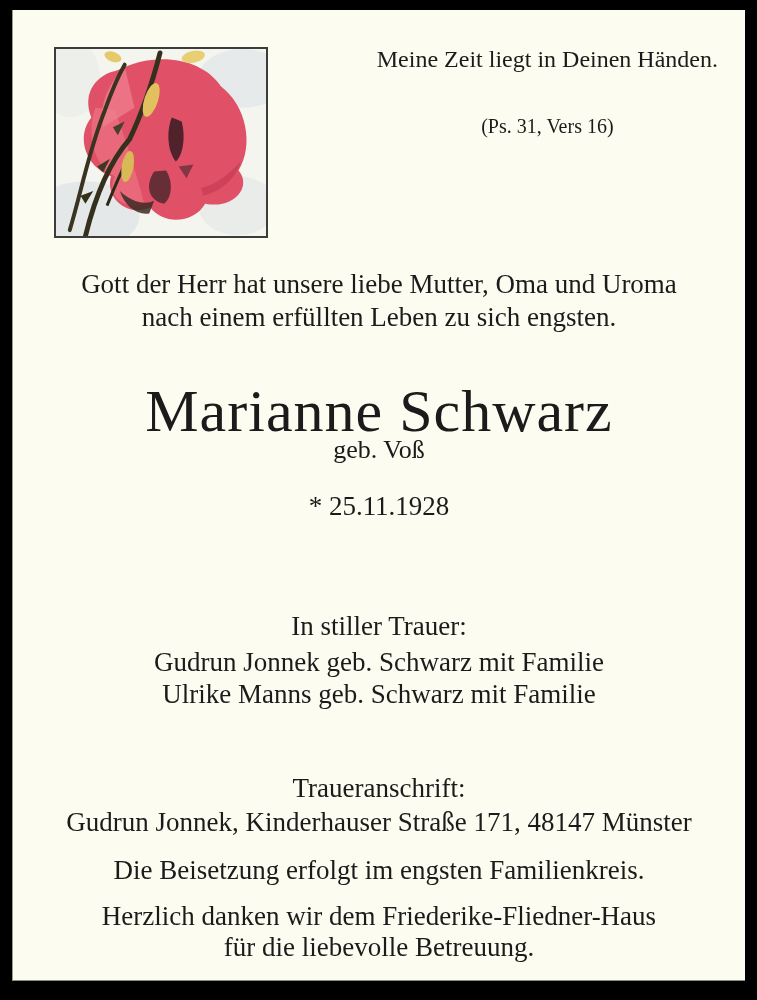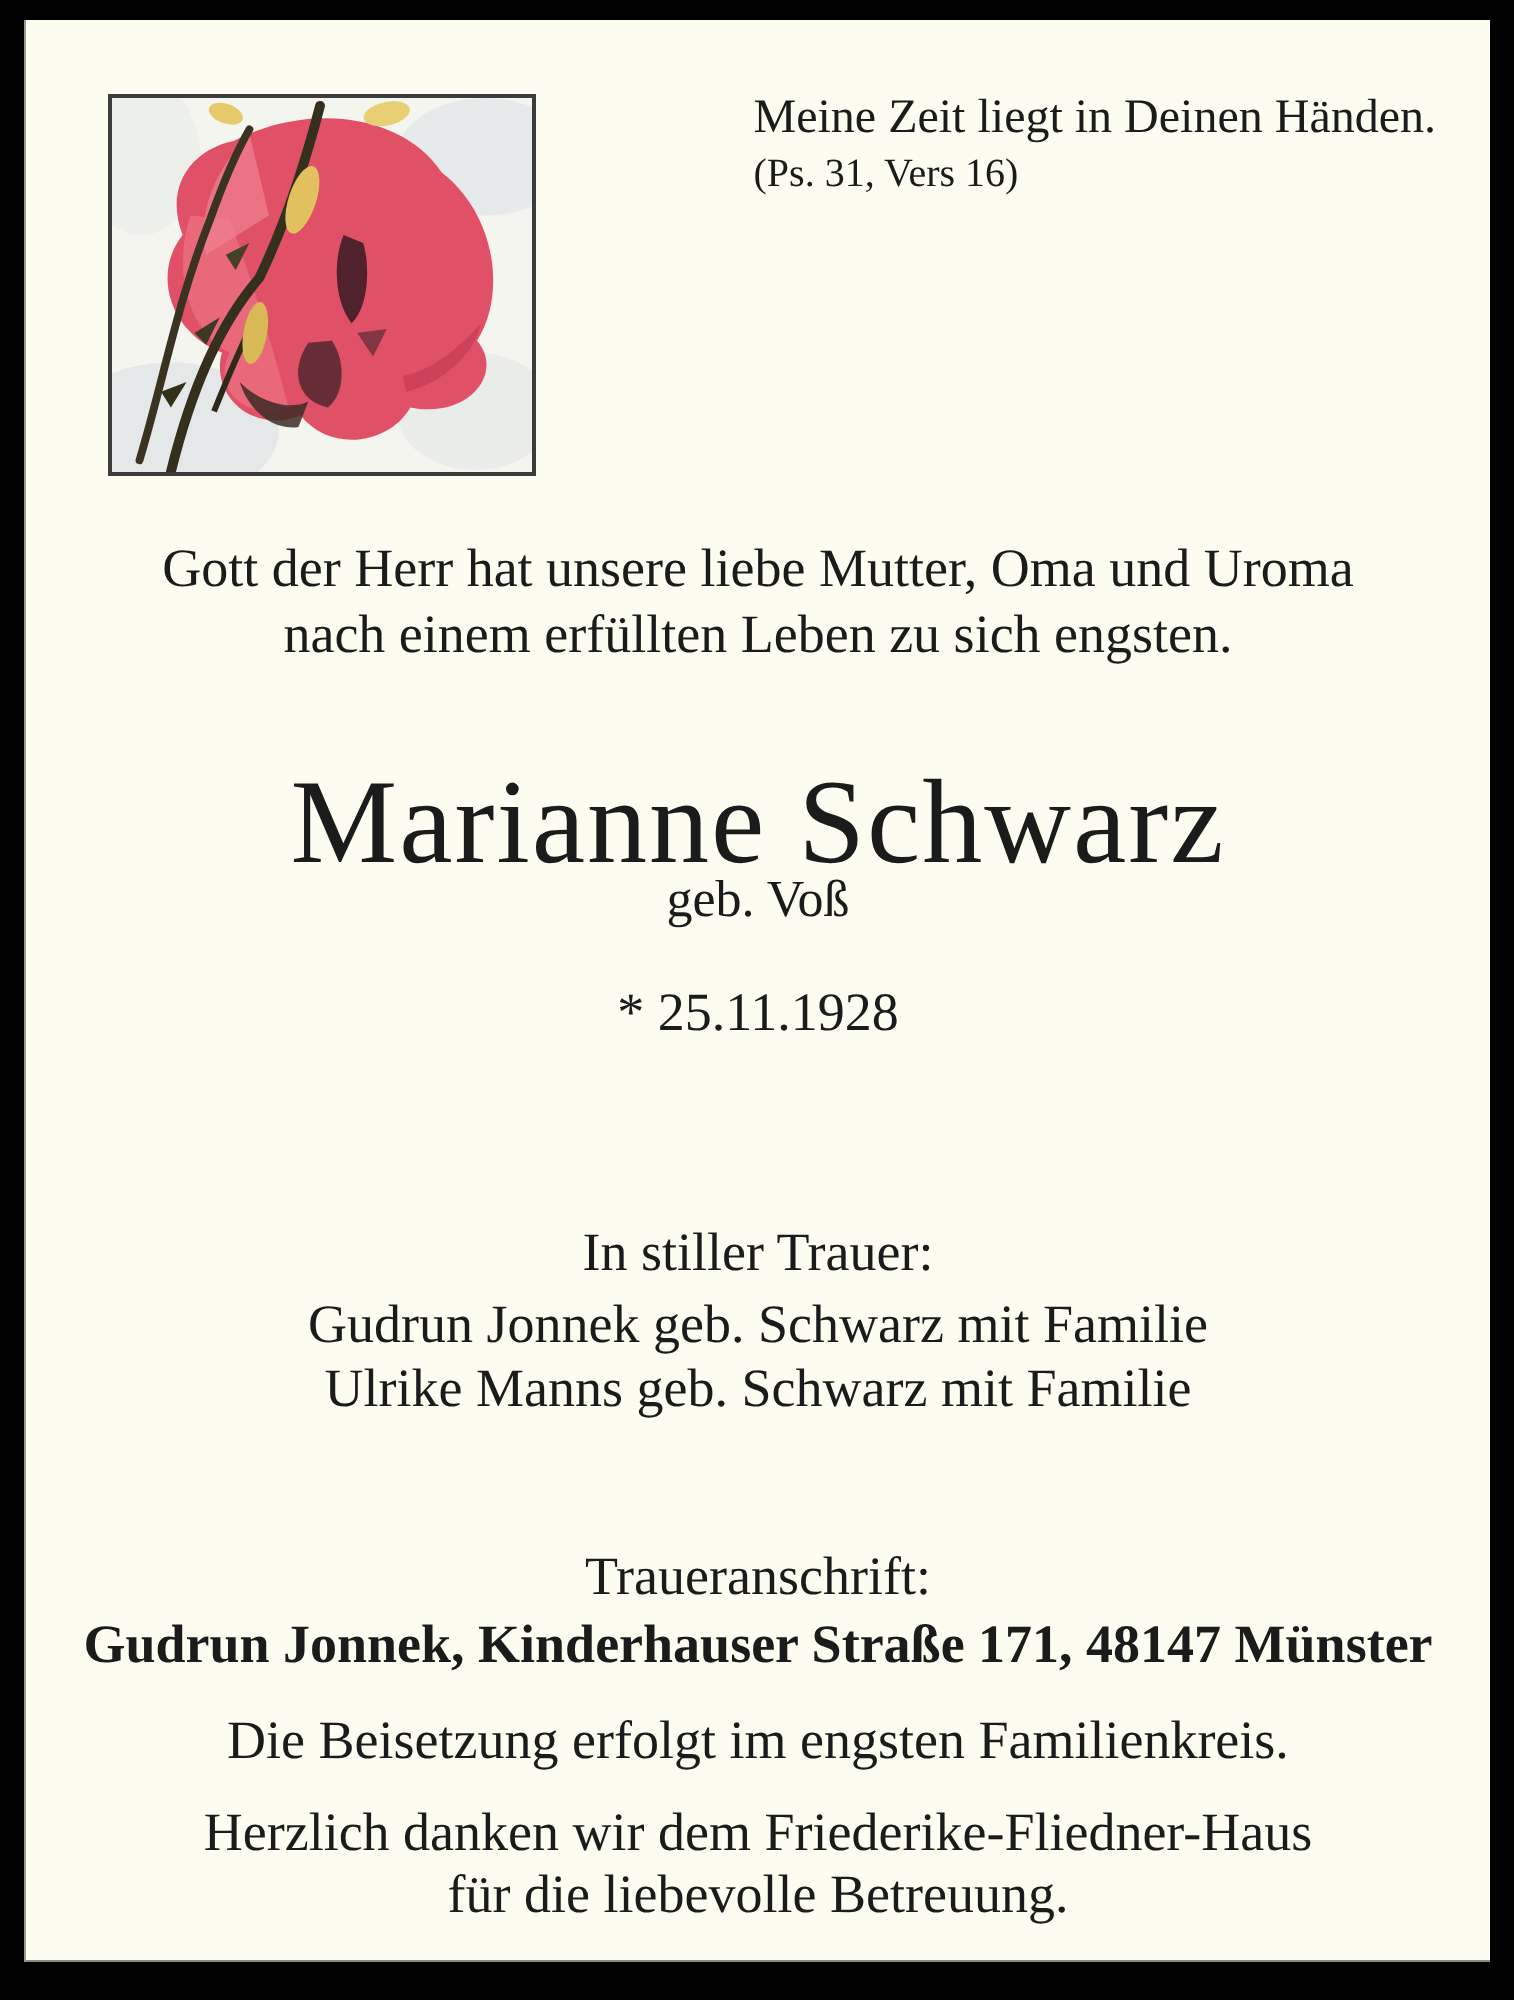--- a/index.html
+++ b/index.html
@@ -26,24 +26,24 @@
     position: absolute; left: 41px; top: 37px;
     width: 214px; height: 191px;
     border: 2px solid #3c3c3c;
     background: #f4f5ef;
   }
   .flower svg { display: block; width: 100%; height: 100%; }
 
   
   .quote {
     position: absolute; top: 34px; right: 27px;
-    text-align: left;
+    text-align: center;
   }
   .quote-line1 { font-size: 24px; line-height: 30px; }
-  .quote-line2 { font-size: 20px; line-height: 26px; }
+  .quote-line2 { font-size: 20px; line-height: 26px; margin-top: 39px; }
 
   .centered { position: absolute; left: 0; right: 0; text-align: center; }
 
   .intro { top: 258px; font-size: 27px; line-height: 33px; }
 
   .name {
     top: 368px;
     font-size: 60px;
     font-weight: normal;
     letter-spacing: 1px;
@@ -55,21 +55,21 @@
   .dates {
     top: 480px;
     display: flex; justify-content: center; gap: 48px;
     font-size: 27px; line-height: 32px;
   }
 
   .trauer-heading { top: 600px; font-size: 27px; line-height: 32px; }
   .mourners { top: 636px; font-size: 27px; line-height: 32px; }
 
   .address-heading { top: 762px; font-size: 27px; line-height: 32px; }
-  .address-line { top: 796px; font-size: 27px; line-height: 32px; font-weight: bold; }
+  .address-line { top: 796px; font-size: 27px; line-height: 32px; }
 
   .burial { top: 844px; font-size: 27px; line-height: 32px; }
   .thanks { top: 891px; font-size: 27px; line-height: 31px; }
 </style>
 </head>
 <body>
 
 <div class="frame">
   <div class="paper">
 

